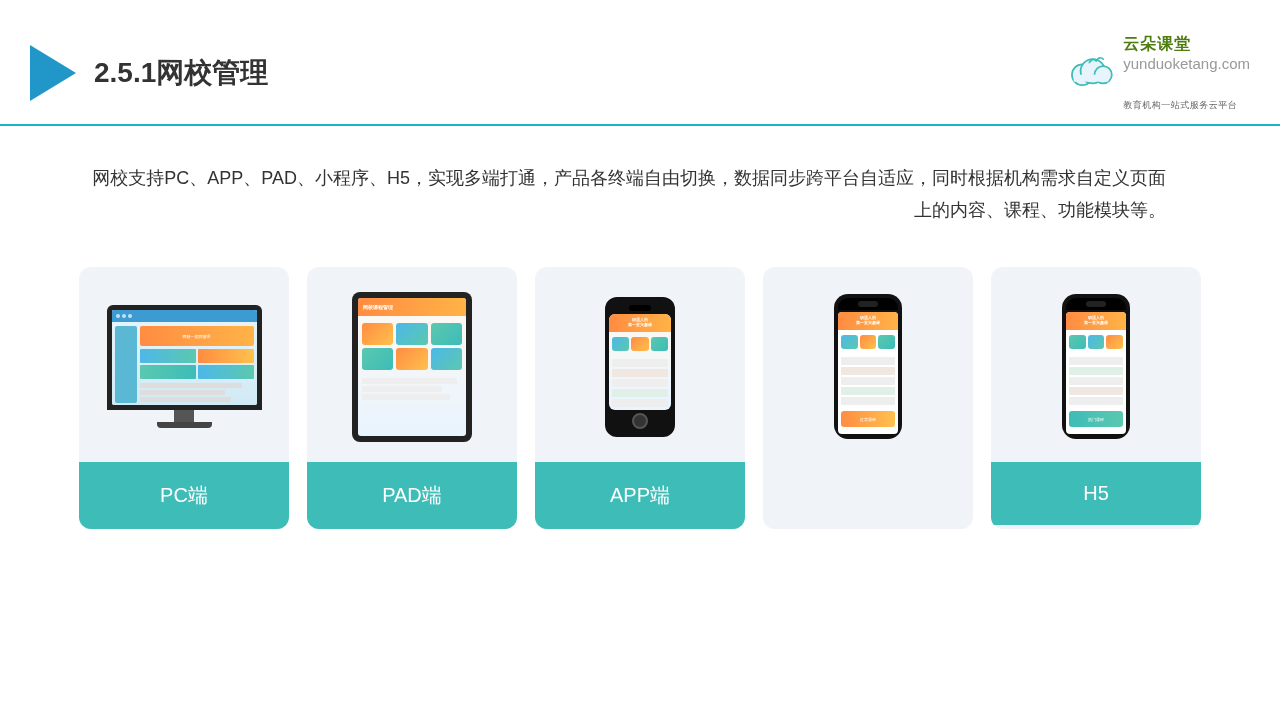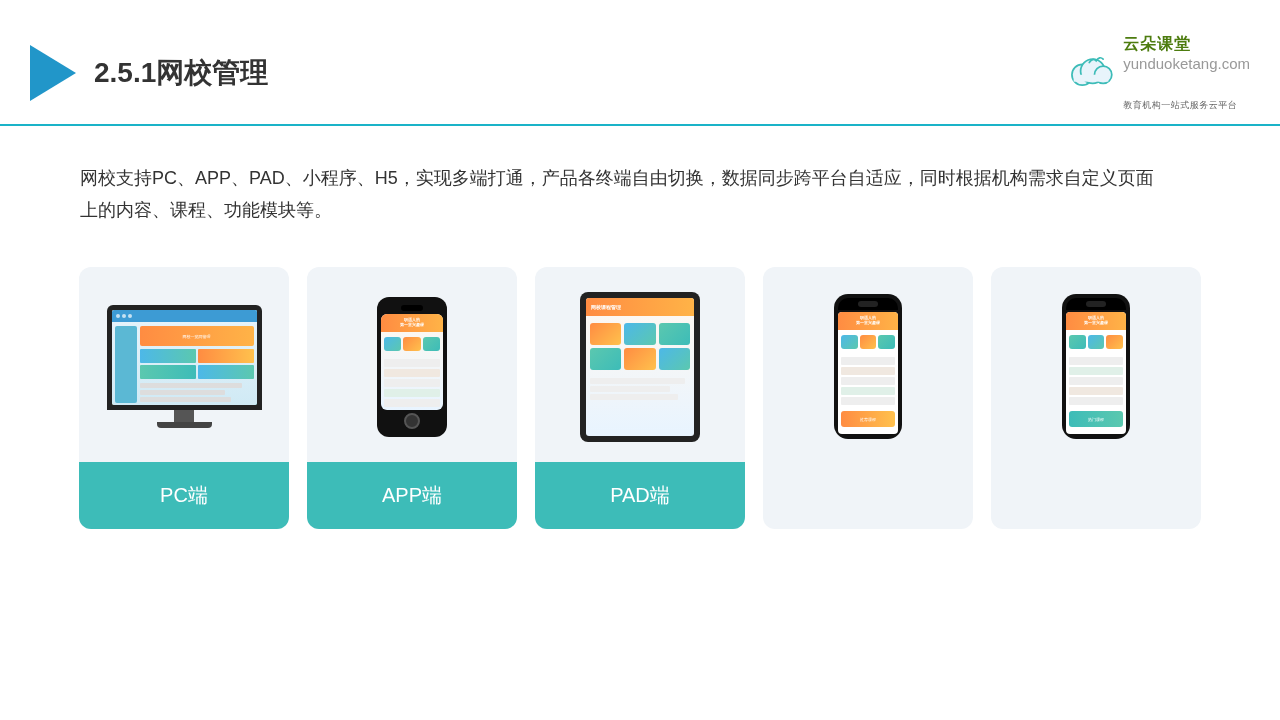--- a/index.html
+++ b/index.html
@@ -71,20 +71,21 @@
       font-size: 15px;
       color: #999;
     }
 
     
     .description {
       padding: 36px 114px 20px 80px;
       font-size: 18px;
       color: #333;
       line-height: 1.8;
+      text-align: right;
     }
 
     
     .cards-container {
       display: flex;
       justify-content: center;
       gap: 18px;
       padding: 20px 50px 20px 50px;
     }
 
@@ -425,48 +426,20 @@
         </div>
         <div class="pc-stand"></div>
         <div class="pc-base"></div>
       </div>
     </div>
     <div class="device-label">PC端</div>
   </div>
 
   <div class="device-card">
     <div class="device-image-area">
-      <div class="phone-mockup">
-        <div class="phone-notch"></div>
-        <div class="phone-screen">
-          <div class="phone-screen-header">
-            <div class="phone-banner-text">职适人的<br>第一堂兴趣课</div>
-          </div>
-          <div class="phone-content">
-            <div class="phone-icon-item"></div>
-            <div class="phone-icon-item" style="background:linear-gradient(135deg,#ff8c42,#ffc14d);"></div>
-            <div class="phone-icon-item" style="background:linear-gradient(135deg,#5bc8af,#3dbcb8);"></div>
-          </div>
-          <div class="phone-course-list">
-            <div class="phone-course-item"></div>
-            <div class="phone-course-item" style="background:#f0e8e0;"></div>
-            <div class="phone-course-item"></div>
-            <div class="phone-course-item" style="background:#e0f0e8;"></div>
-            <div class="phone-course-item"></div>
-          </div>
-
-        </div>
-        <div class="phone-home-btn"></div>
-      </div>
-    </div>
-    <div class="device-label">APP端</div>
-  </div>
-
-  <div class="device-card">
-    <div class="device-image-area">
       <div class="tablet-mockup">
         <div class="tablet-screen">
           <div class="tablet-screen-header">
             <span class="tablet-banner-text">网校课程管理</span>
           </div>
           <div class="tablet-content">
             <div class="tablet-item"></div>
             <div class="tablet-item blue"></div>
             <div class="tablet-item green"></div>
             <div class="tablet-item green"></div>
@@ -479,75 +452,104 @@
             <div style="height:6px;background:#eee;border-radius:1px;width:88%;"></div>
           </div>
         </div>
       </div>
     </div>
     <div class="device-label">PAD端</div>
   </div>
 
   <div class="device-card">
     <div class="device-image-area">
-      <div class="smartphone-notch">
-        <div class="smartphone-notch-bar">
-          <div class="notch-pill"></div>
-        </div>
-        <div class="smartphone-screen">
+      <div class="phone-mockup">
+        <div class="phone-notch"></div>
+        <div class="phone-screen">
           <div class="phone-screen-header">
             <div class="phone-banner-text">职适人的<br>第一堂兴趣课</div>
           </div>
           <div class="phone-content">
             <div class="phone-icon-item"></div>
             <div class="phone-icon-item" style="background:linear-gradient(135deg,#ff8c42,#ffc14d);"></div>
             <div class="phone-icon-item" style="background:linear-gradient(135deg,#5bc8af,#3dbcb8);"></div>
           </div>
           <div class="phone-course-list">
             <div class="phone-course-item"></div>
             <div class="phone-course-item" style="background:#f0e8e0;"></div>
             <div class="phone-course-item"></div>
             <div class="phone-course-item" style="background:#e0f0e8;"></div>
             <div class="phone-course-item"></div>
           </div>
-          <div style="padding:2px 3px;margin-top:2px;">
-            <div style="height:16px;background:linear-gradient(90deg,#ff8c42,#ffc14d);border-radius:3px;display:flex;align-items:center;justify-content:center;">
-              <span style="font-size:4px;color:white;">推荐课程</span>
-            </div>
-          </div>
-        </div>
+
+        </div>
+        <div class="phone-home-btn"></div>
       </div>
     </div>
+    <div class="device-label">APP端</div>
   </div>
 
   <div class="device-card">
     <div class="device-image-area">
       <div class="smartphone-notch">
         <div class="smartphone-notch-bar">
           <div class="notch-pill"></div>
         </div>
         <div class="smartphone-screen">
           <div class="phone-screen-header">
             <div class="phone-banner-text">职适人的<br>第一堂兴趣课</div>
           </div>
           <div class="phone-content">
+            <div class="phone-icon-item"></div>
+            <div class="phone-icon-item" style="background:linear-gradient(135deg,#ff8c42,#ffc14d);"></div>
+            <div class="phone-icon-item" style="background:linear-gradient(135deg,#5bc8af,#3dbcb8);"></div>
+          </div>
+          <div class="phone-course-list">
+            <div class="phone-course-item"></div>
+            <div class="phone-course-item" style="background:#f0e8e0;"></div>
+            <div class="phone-course-item"></div>
+            <div class="phone-course-item" style="background:#e0f0e8;"></div>
+            <div class="phone-course-item"></div>
+          </div>
+          <div style="padding:2px 3px;margin-top:2px;">
+            <div style="height:16px;background:linear-gradient(90deg,#ff8c42,#ffc14d);border-radius:3px;display:flex;align-items:center;justify-content:center;">
+              <span style="font-size:4px;color:white;">推荐课程</span>
+            </div>
+          </div>
+        </div>
+      </div>
+    </div>
+  </div>
+
+  <div class="device-card">
+    <div class="device-image-area">
+      <div class="smartphone-notch">
+        <div class="smartphone-notch-bar">
+          <div class="notch-pill"></div>
+        </div>
+        <div class="smartphone-screen">
+          <div class="phone-screen-header">
+            <div class="phone-banner-text">职适人的<br>第一堂兴趣课</div>
+          </div>
+          <div class="phone-content">
             <div class="phone-icon-item" style="background:linear-gradient(135deg,#5bc8af,#3dbcb8);"></div>
             <div class="phone-icon-item"></div>
             <div class="phone-icon-item" style="background:linear-gradient(135deg,#ff8c42,#ffc14d);"></div>
           </div>
           <div class="phone-course-list">
             <div class="phone-course-item"></div>
             <div class="phone-course-item" style="background:#e0f0e8;"></div>
             <div class="phone-course-item"></div>
             <div class="phone-course-item" style="background:#f0e8e0;"></div>
             <div class="phone-course-item"></div>
           </div>
           <div style="padding:2px 3px;margin-top:2px;">
             <div style="height:16px;background:linear-gradient(90deg,#3dbcb8,#5bc8af);border-radius:3px;display:flex;align-items:center;justify-content:center;">
               <span style="font-size:4px;color:white;">热门课程</span>
             </div>
           </div>
         </div>
       </div>
     </div>
+    <div class="device-label">H5</div>
   </div>
 
 </div>
 
 </body></html>

